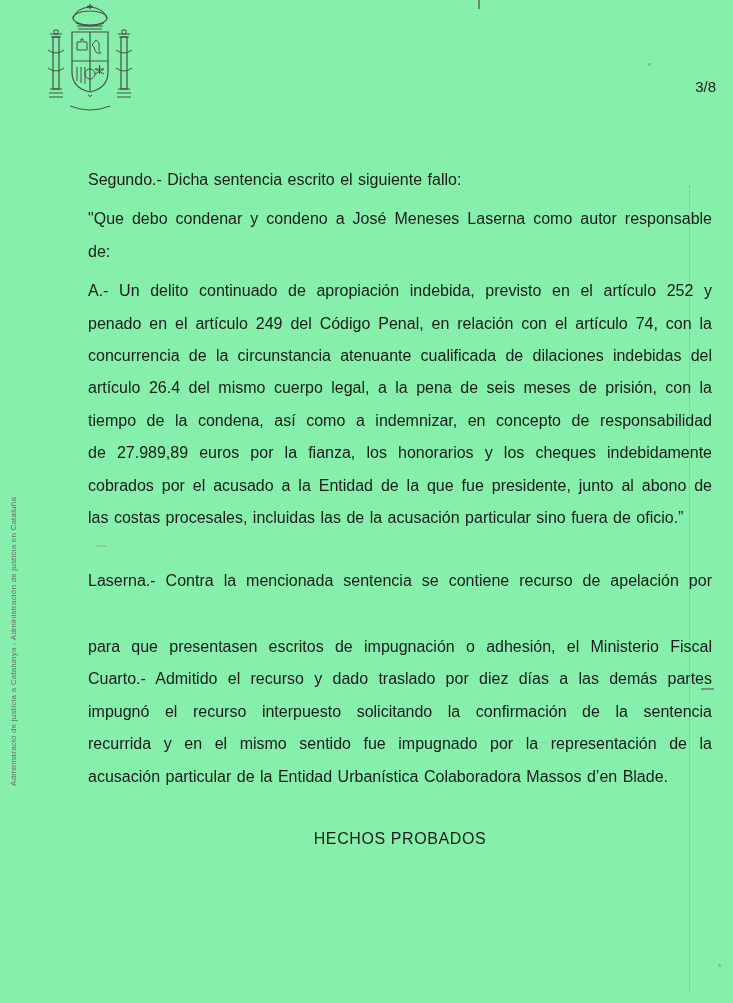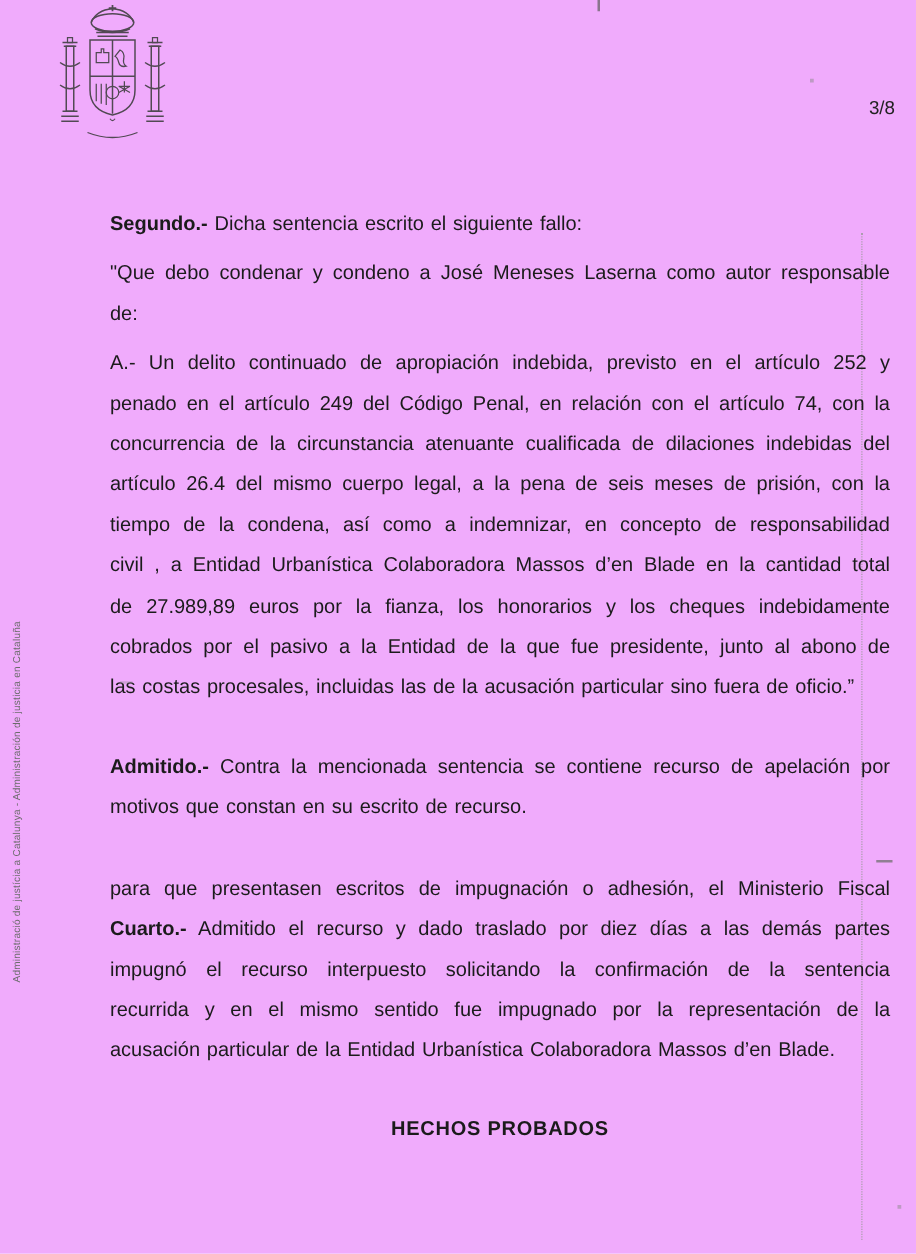--- a/index.html
+++ b/index.html
@@ -1,20 +1,20 @@
 <!DOCTYPE html>
 <html><head>
 <meta charset="utf-8">
 <style>
   html,body{margin:0;padding:0;}
   body{
     width:733px;height:1003px;position:relative;background:#ffffff;
     font-family:"Liberation Sans",sans-serif;color:#1b1b1b;overflow:hidden;
   }
-  .page{position:absolute;inset:0;background:#f0abfc;}
+  .page{position:absolute;inset:0;background:#86efac;}
 
   
   .crest{position:absolute;left:40px;top:2px;width:100px;height:114px;color:#3c3c3c;opacity:.88;}
 
   
   .page-number{position:absolute;top:78px;right:17px;font-size:15px;color:#222;}
 
   
   .margin-text{
     position:absolute;left:9px;top:786px;width:312px;height:14px;
@@ -30,26 +30,26 @@
 
   
   .content{position:absolute;left:88px;top:164px;width:624px;}
   .para{margin:0 0 7px 0;}
   .line{
     font-size:16px;line-height:32.4px;
     text-align:justify;text-align-last:justify;
     word-spacing:1px;
   }
   .line.last{text-align-last:left;}
-  .lead{font-weight:bold;}
+  .lead{font-weight:normal;}
   .para-a{margin-bottom:31px;}
   .para-tercero{margin-bottom:33px;}
   .para-cuarto{margin-bottom:33px;}
   .section-heading{
-    font-size:16px;font-weight:bold;text-align:center;
+    font-size:16px;font-weight:normal;text-align:center;
     letter-spacing:.6px;line-height:26px;margin-top:28px;
   }
 
   
   .tick-top{position:absolute;left:478px;top:0;width:2px;height:9px;background:#5e5e5e;opacity:.7;}
   .dash-right{position:absolute;left:701px;top:688px;width:13px;height:2px;background:#707070;opacity:.75;}
   .speck{position:absolute;background:#8a8a8a;opacity:.5;}
   .s1{left:648px;top:63px;width:3px;height:3px;}
   .s2{left:96px;top:545px;width:10px;height:2px;opacity:.35;}
   .s3{left:718px;top:964px;width:3px;height:3px;}
@@ -109,29 +109,27 @@
       <div class="line">"Que debo condenar y condeno a José Meneses Laserna  como autor responsable</div>
       <div class="line last">de:</div>
     </div>
 
     <div class="para para-a">
       <div class="line">A.- Un delito continuado de apropiación indebida, previsto en el artículo 252 y</div>
       <div class="line">penado en el artículo 249 del Código Penal, en relación con el artículo 74, con la</div>
       <div class="line">concurrencia de la circunstancia atenuante cualificada de dilaciones indebidas del</div>
       <div class="line">artículo 26.4 del mismo cuerpo legal, a la pena de seis meses de prisión, con la</div>
       <div class="line">tiempo de la condena, así como a indemnizar, en concepto de responsabilidad</div>
-      <div class="line">civil , a Entidad Urbanística Colaboradora Massos d’en Blade en la cantidad total</div>
       <div class="line">de 27.989,89 euros por la fianza, los honorarios y los cheques indebidamente</div>
-      <div class="line">cobrados por el pasivo a la Entidad de la que fue presidente, junto al abono de</div>
+      <div class="line">cobrados por el acusado a la Entidad de la que fue presidente, junto al abono de</div>
       <div class="line last">las costas procesales, incluidas las de la acusación particular sino fuera de oficio.”</div>
     </div>
 
     <div class="para para-tercero">
-      <div class="line"><span class="lead">Admitido.-</span> <span>Contra la mencionada sentencia se contiene recurso de apelación por</span></div>
-      <div class="line last">motivos que constan en su escrito de recurso.</div>
+      <div class="line"><span class="lead">Laserna.-</span> <span>Contra la mencionada sentencia se contiene recurso de apelación por</span></div>
     </div>
 
     <div class="para para-cuarto">
       <div class="line">para que presentasen escritos de impugnación o adhesión, el Ministerio Fiscal</div>
       <div class="line"><span class="lead">Cuarto.-</span> <span>Admitido el recurso y dado traslado por diez días a las demás partes</span></div>
       <div class="line">impugnó el recurso interpuesto solicitando la confirmación de la sentencia</div>
       <div class="line">recurrida y en el mismo sentido fue impugnado por la representación de la</div>
       <div class="line last">acusación particular de la Entidad Urbanística Colaboradora  Massos d’en Blade.</div>
     </div>
 

